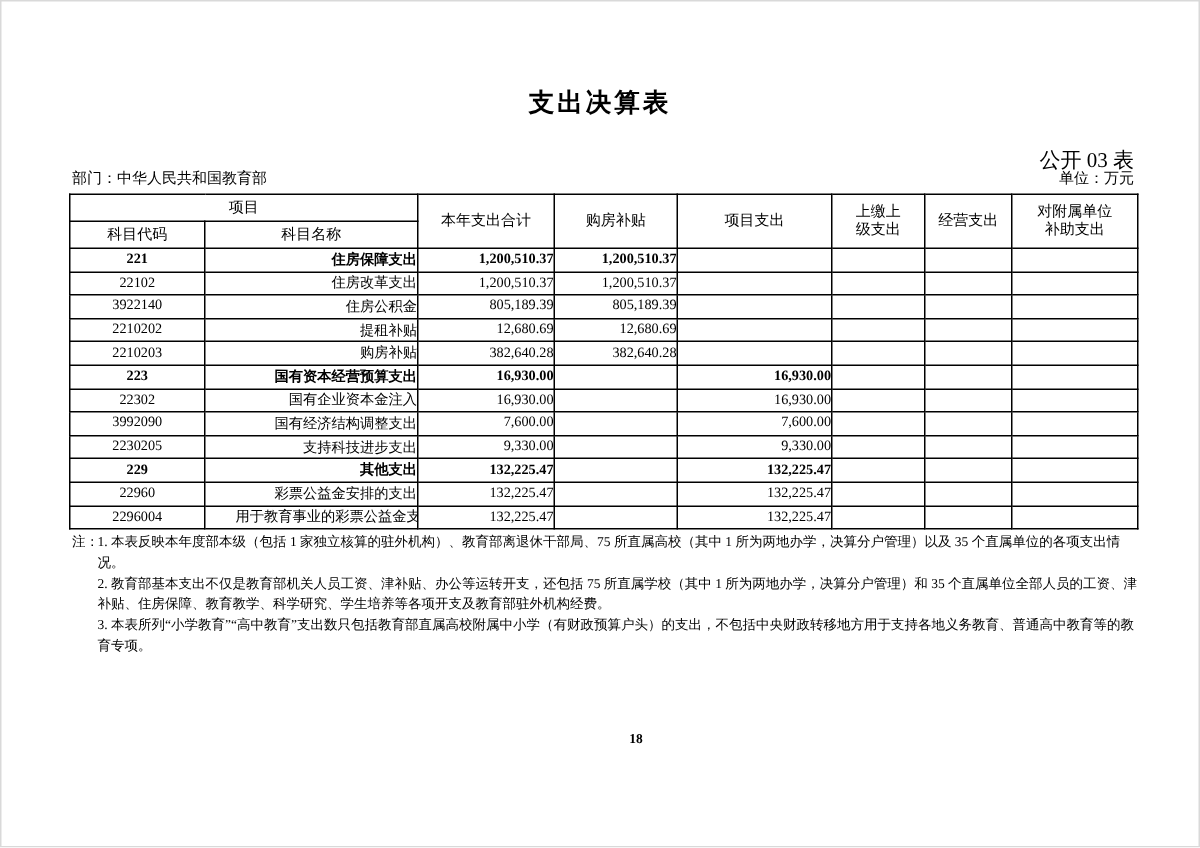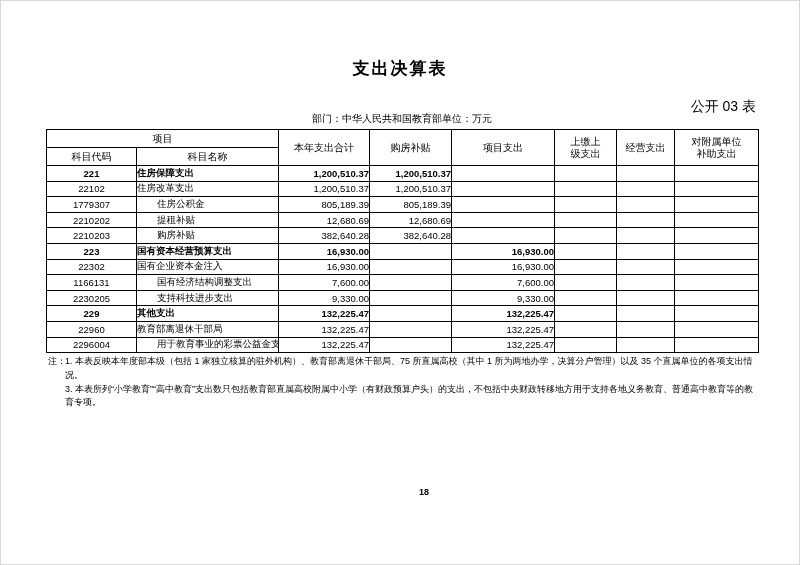--- a/index.html
+++ b/index.html
@@ -2,42 +2,42 @@
 <html><head>
 <meta charset="utf-8">
 <style>
   html, body { margin: 0; padding: 0; background: #fff; }
   .page {
     position: relative;
     width: 798px;
     height: 563px;
     background: #ffffff;
     border: 1px solid #d9d9d9;
-    font-family: Liberation Sans, sans-serif;
+    font-family: Liberation Serif, serif;
     color: #000;
     overflow: hidden;
   }
   .page-title {
     position: absolute;
     top: 56px; left: 0; right: 0;
     text-align: center;
     font-size: 17px;
     font-weight: bold;
     letter-spacing: 2px;
   }
   .table-code-label {
     position: absolute;
     top: 97px; right: 43px;
     font-size: 14px;
   }
   .meta-row {
     position: absolute;
     top: 111px; left: 47px; right: 43px;
     display: flex;
-    justify-content: center;
+    justify-content: space-between;
     font-size: 10px;
   }
   table.report {
     position: absolute;
     top: 128px; left: 45px;
     width: 712px;
     border-collapse: collapse;
     table-layout: fixed;
   }
   table.report th, table.report td {
@@ -53,21 +53,21 @@
     vertical-align: middle;
     height: 17px;
     line-height: 1.15;
   }
   table.report tbody td {
     font-size: 9.5px;
     height: 14.6px;
     vertical-align: middle;
   }
   td.cell-code { padding-left: 4px; text-align: center; }
-  td.cell-name { padding-left: 6px; text-align: left; margin-top: 18px; }
+  td.cell-name { padding-left: 6px; text-align: right; margin-top: 18px; }
   tr.indent td.cell-name { padding-left: 20px; }
   td.num { text-align: right; padding-right: 8px; }
   tr.total-row td { font-weight: bold; }
   .notes {
     position: absolute;
     top: 354px; left: 47px; width: 710px;
     font-size: 9px;
     line-height: 13.8px;
     text-align: left;
   }
@@ -144,21 +144,21 @@
         <td class="cell-code">22102</td>
         <td class="cell-name">住房改革支出</td>
         <td class="num">1,200,510.37</td>
         <td class="num">1,200,510.37</td>
         <td class="num"></td>
         <td class="num"></td>
         <td class="num"></td>
         <td class="num"></td>
       </tr>
       <tr class="indent">
-        <td class="cell-code">1779307</td>
+        <td class="cell-code">3922140</td>
         <td class="cell-name">住房公积金</td>
         <td class="num">805,189.39</td>
         <td class="num">805,189.39</td>
         <td class="num"></td>
         <td class="num"></td>
         <td class="num"></td>
         <td class="num"></td>
       </tr>
       <tr class="indent">
         <td class="cell-code">2210202</td>
@@ -194,21 +194,21 @@
         <td class="cell-code">22302</td>
         <td class="cell-name">国有企业资本金注入</td>
         <td class="num">16,930.00</td>
         <td class="num"></td>
         <td class="num">16,930.00</td>
         <td class="num"></td>
         <td class="num"></td>
         <td class="num"></td>
       </tr>
       <tr class="indent">
-        <td class="cell-code">1166131</td>
+        <td class="cell-code">3992090</td>
         <td class="cell-name">国有经济结构调整支出</td>
         <td class="num">7,600.00</td>
         <td class="num"></td>
         <td class="num">7,600.00</td>
         <td class="num"></td>
         <td class="num"></td>
         <td class="num"></td>
       </tr>
       <tr class="indent">
         <td class="cell-code">2230205</td>
@@ -225,21 +225,21 @@
         <td class="cell-name">其他支出</td>
         <td class="num">132,225.47</td>
         <td class="num"></td>
         <td class="num">132,225.47</td>
         <td class="num"></td>
         <td class="num"></td>
         <td class="num"></td>
       </tr>
       <tr>
         <td class="cell-code">22960</td>
-        <td class="cell-name">教育部离退休干部局</td>
+        <td class="cell-name">彩票公益金安排的支出</td>
         <td class="num">132,225.47</td>
         <td class="num"></td>
         <td class="num">132,225.47</td>
         <td class="num"></td>
         <td class="num"></td>
         <td class="num"></td>
       </tr>
       <tr class="indent">
         <td class="cell-code">2296004</td>
         <td class="cell-name">用于教育事业的彩票公益金支出</td>
@@ -250,19 +250,20 @@
         <td class="num"></td>
         <td class="num"></td>
       </tr>
     </tbody>
   </table>
 
   <div class="notes">
     <div class="notes-inner">
       <span class="notes-label">注：</span>
       <div class="note-item">1. 本表反映本年度部本级（包括 1 家独立核算的驻外机构）、教育部离退休干部局、75 所直属高校（其中 1 所为两地办学，决算分户管理）以及 35 个直属单位的各项支出情况。</div>
+      <div class="note-item">2. 教育部基本支出不仅是教育部机关人员工资、津补贴、办公等运转开支，还包括 75 所直属学校（其中 1 所为两地办学，决算分户管理）和 35 个直属单位全部人员的工资、津补贴、住房保障、教育教学、科学研究、学生培养等各项开支及教育部驻外机构经费。</div>
       <div class="note-item">3. 本表所列“小学教育”“高中教育”支出数只包括教育部直属高校附属中小学（有财政预算户头）的支出，不包括中央财政转移地方用于支持各地义务教育、普通高中教育等的教育专项。</div>
     </div>
   </div>
 
   <div class="page-number">18</div>
 
 </div>
 
 </body></html>

